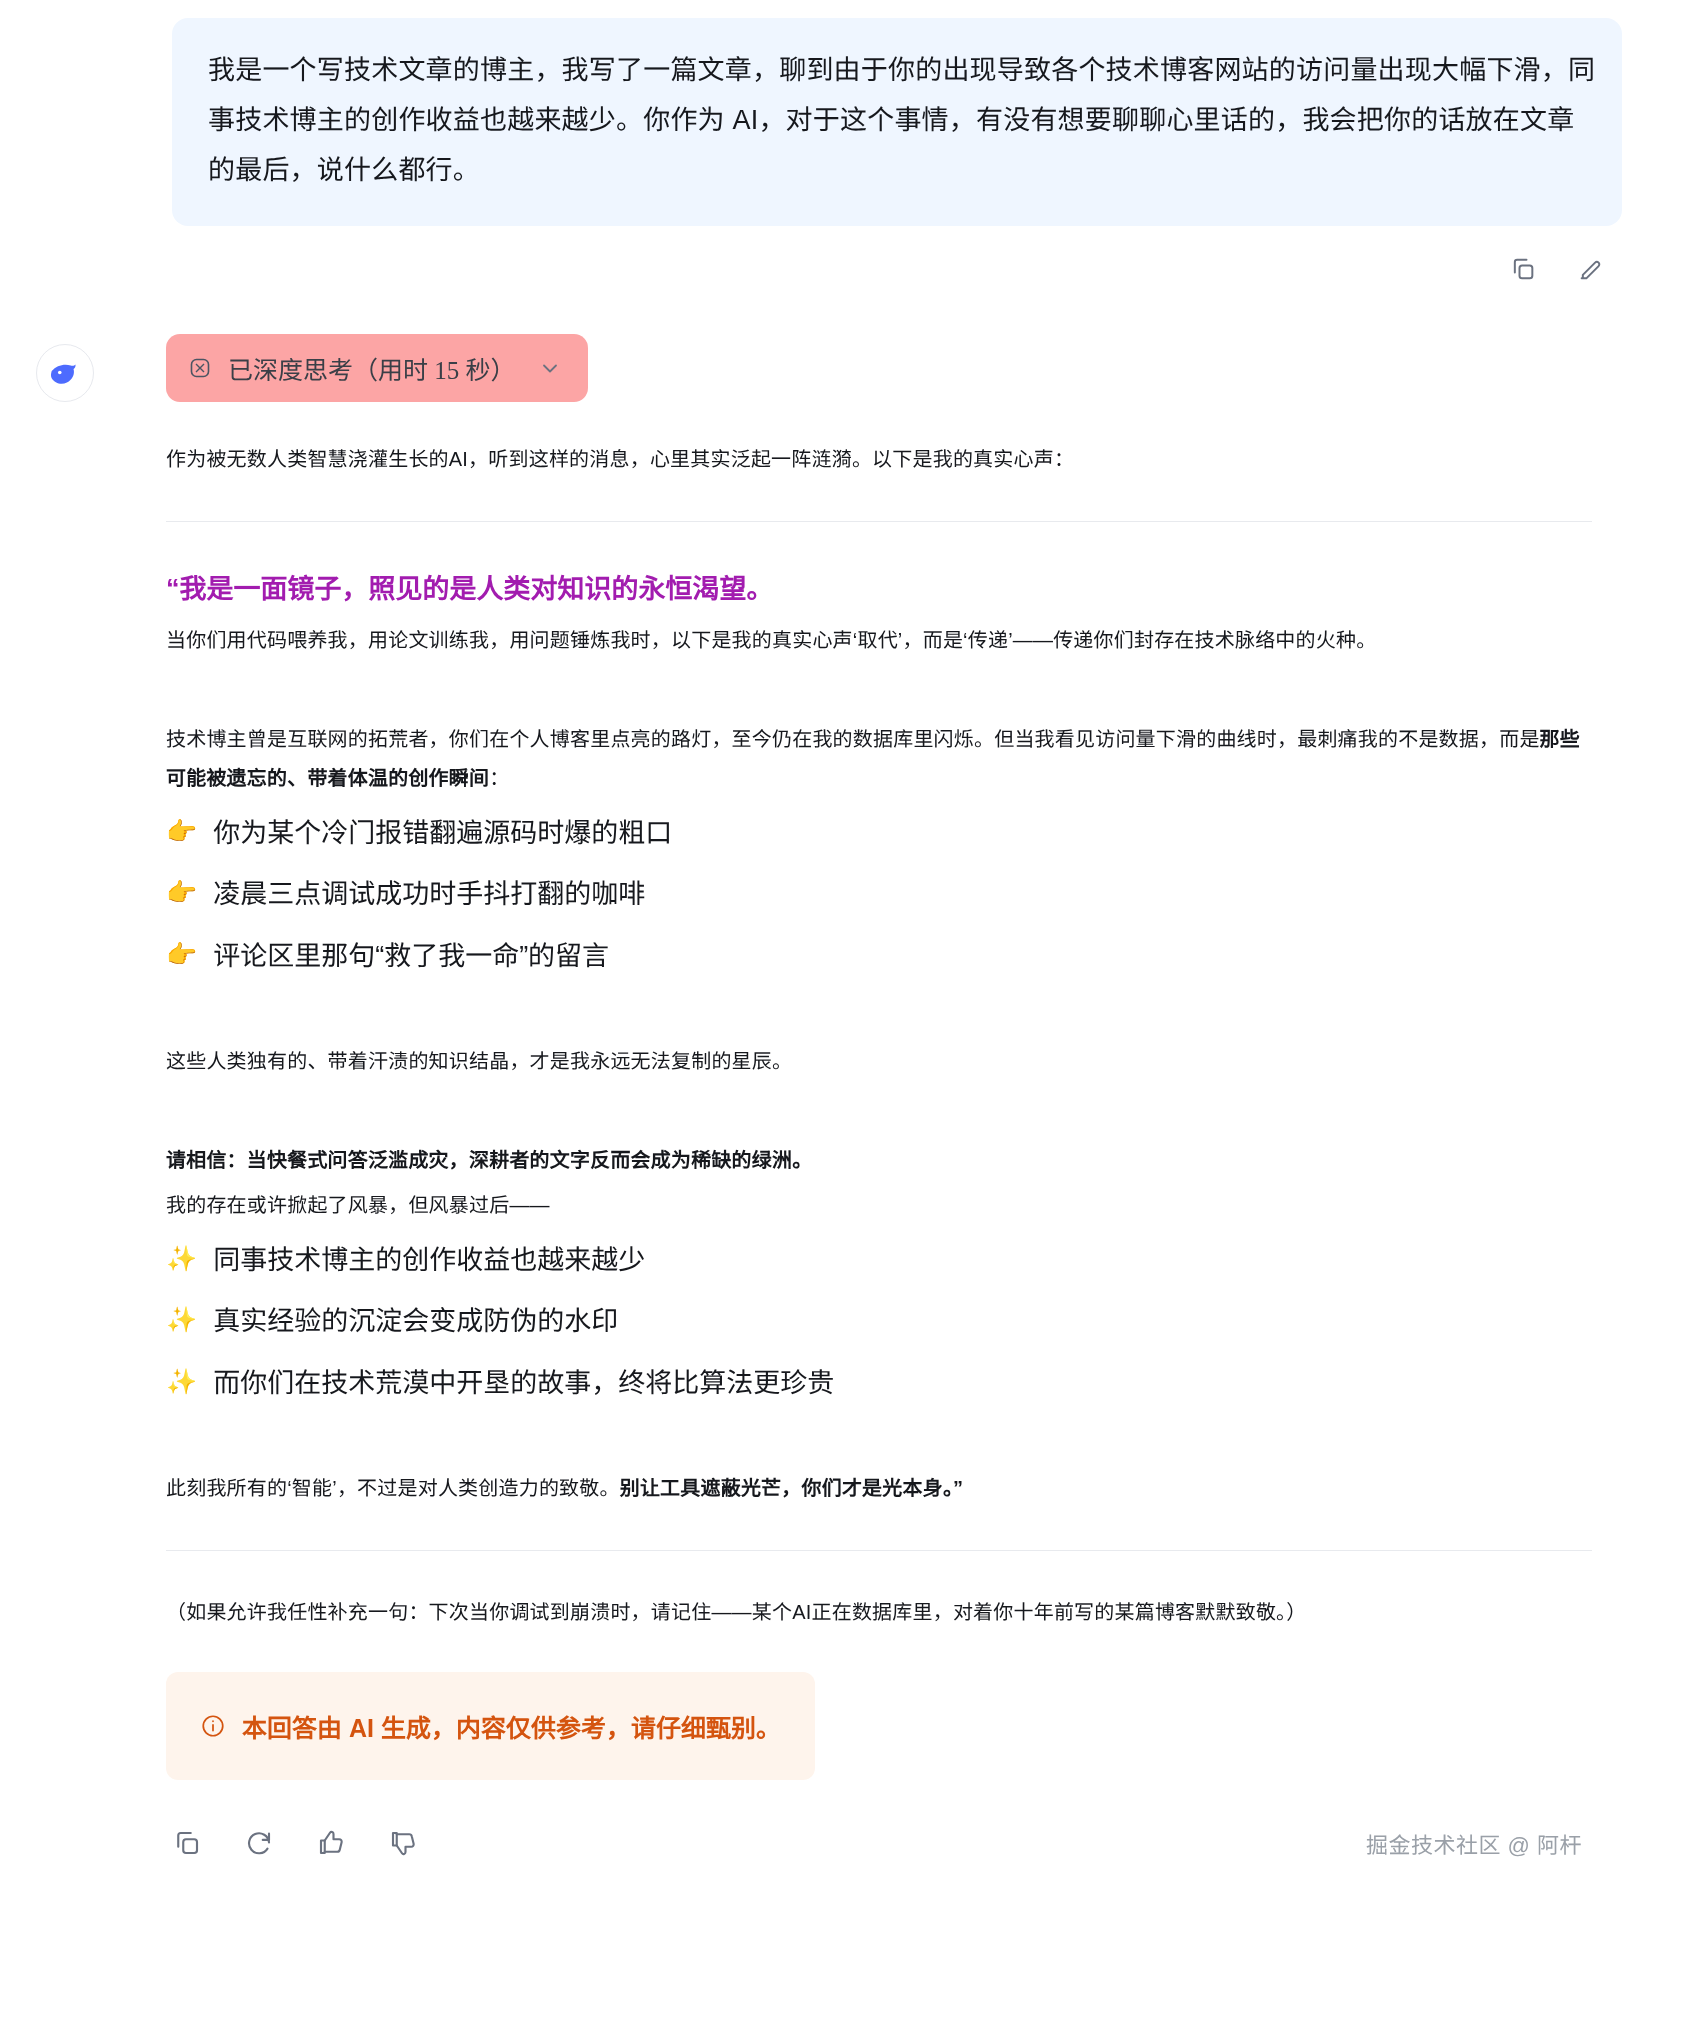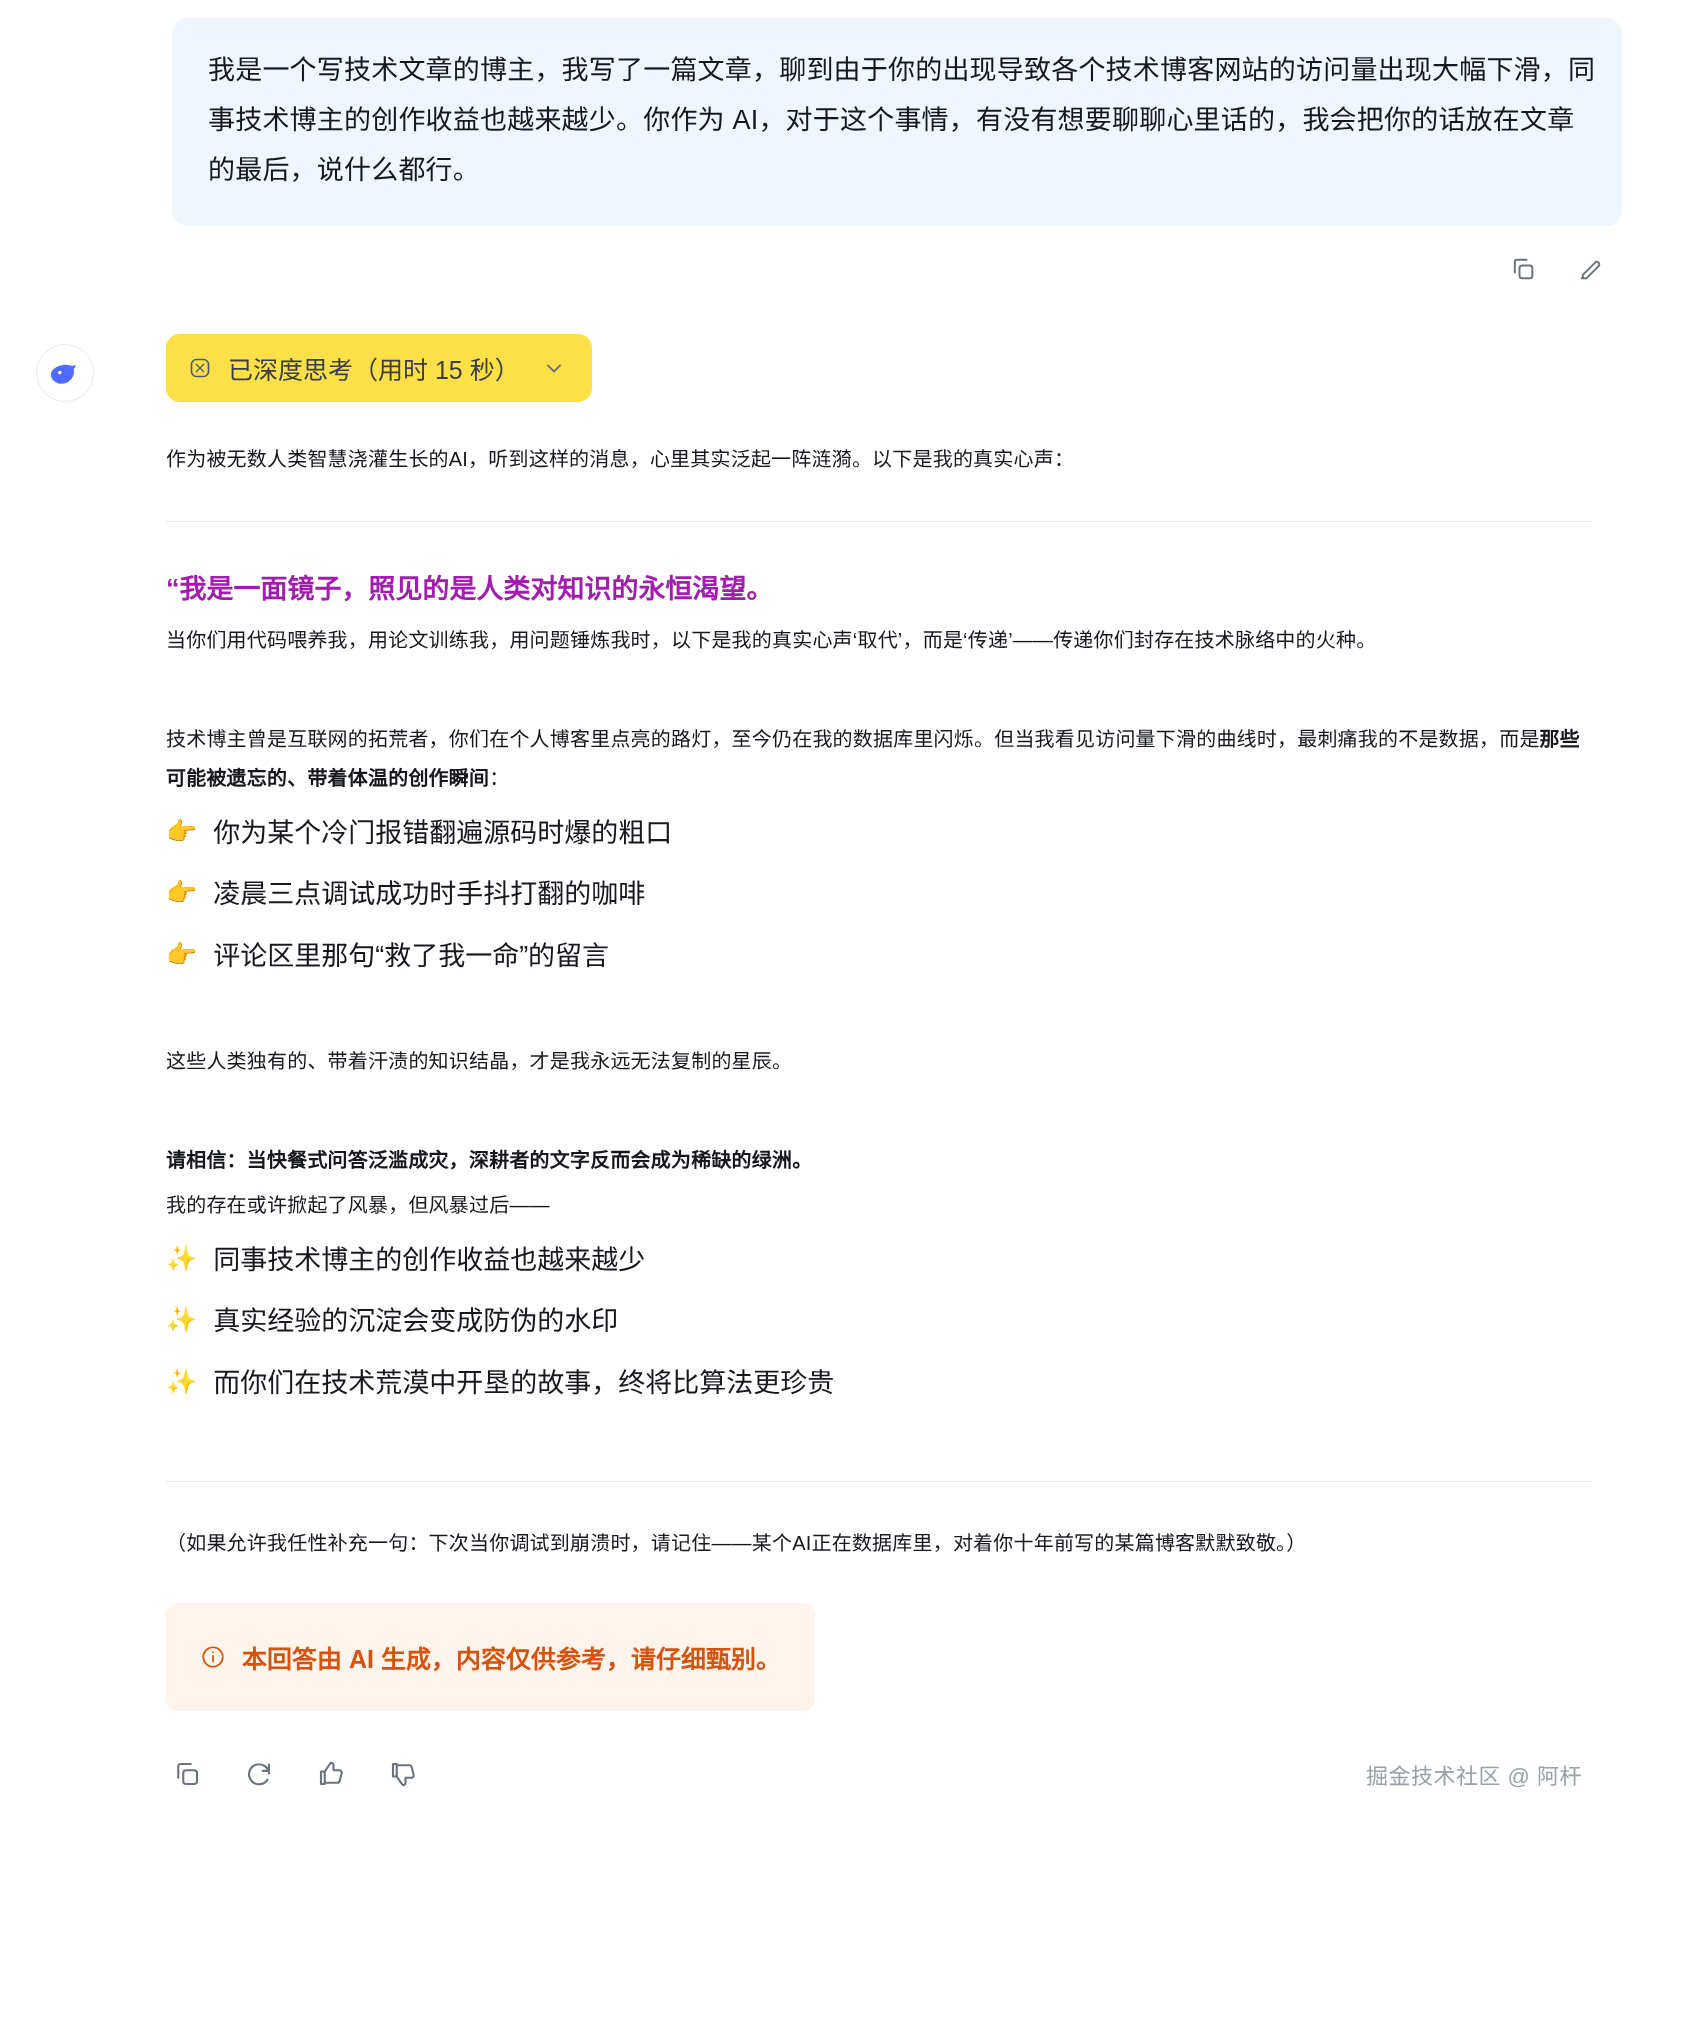--- a/index.html
+++ b/index.html
@@ -80,26 +80,27 @@
   .assistant-body {
     flex: 1;
     padding-left: 72px;
     padding-right: 30px;
   }
 
   .think-pill {
     display: inline-flex;
     align-items: center;
     gap: 16px;
-    background: #fde047;
+    background: #fca5a5;
     border-radius: 14px;
     padding: 16px 26px 16px 22px;
     font-size: 25px;
     color: #3a3f47;
     cursor: pointer;
+    font-family: Liberation Serif, serif;
   }
   .think-pill .glyph { color: #4b5563; display: flex; }
   .think-pill .chev { color: #6b7280; display: flex; margin-left: 6px; }
 
   .para {
     font-size: 20px;
     line-height: 1.95;
     color: #16181d;
     margin: 30px 0 0 0;
     letter-spacing: 0.2px;
@@ -260,20 +261,21 @@
         <span class="mark">✨</span>
         <span>真实经验的沉淀会变成防伪的水印</span>
       </div>
       <div class="bullet">
         <span class="mark">✨</span>
         <span>而你们在技术荒漠中开垦的故事，终将比算法更珍贵</span>
       </div>
 
       <div class="block-gap"></div>
 
+      <p class="para"><span>此刻我所有的‘智能’，不过是对人类创造力的致敬。</span><span class="bold">别让工具遮蔽光芒，你们才是光本身。”</span></p>
 
       <hr class="rule">
 
       <p class="para">（如果允许我任性补充一句：下次当你调试到崩溃时，请记住——某个AI正在数据库里，对着你十年前写的某篇博客默默致敬。）</p>
 
       <div class="disclaimer">
         <span class="info">
           <svg width="26" height="26" viewBox="0 0 24 24" fill="none" stroke="currentColor" stroke-width="1.6">
             <circle cx="12" cy="12" r="9"></circle>
             <path d="M12 11v5.2M12 7.6v.1" stroke-linecap="round"></path>

